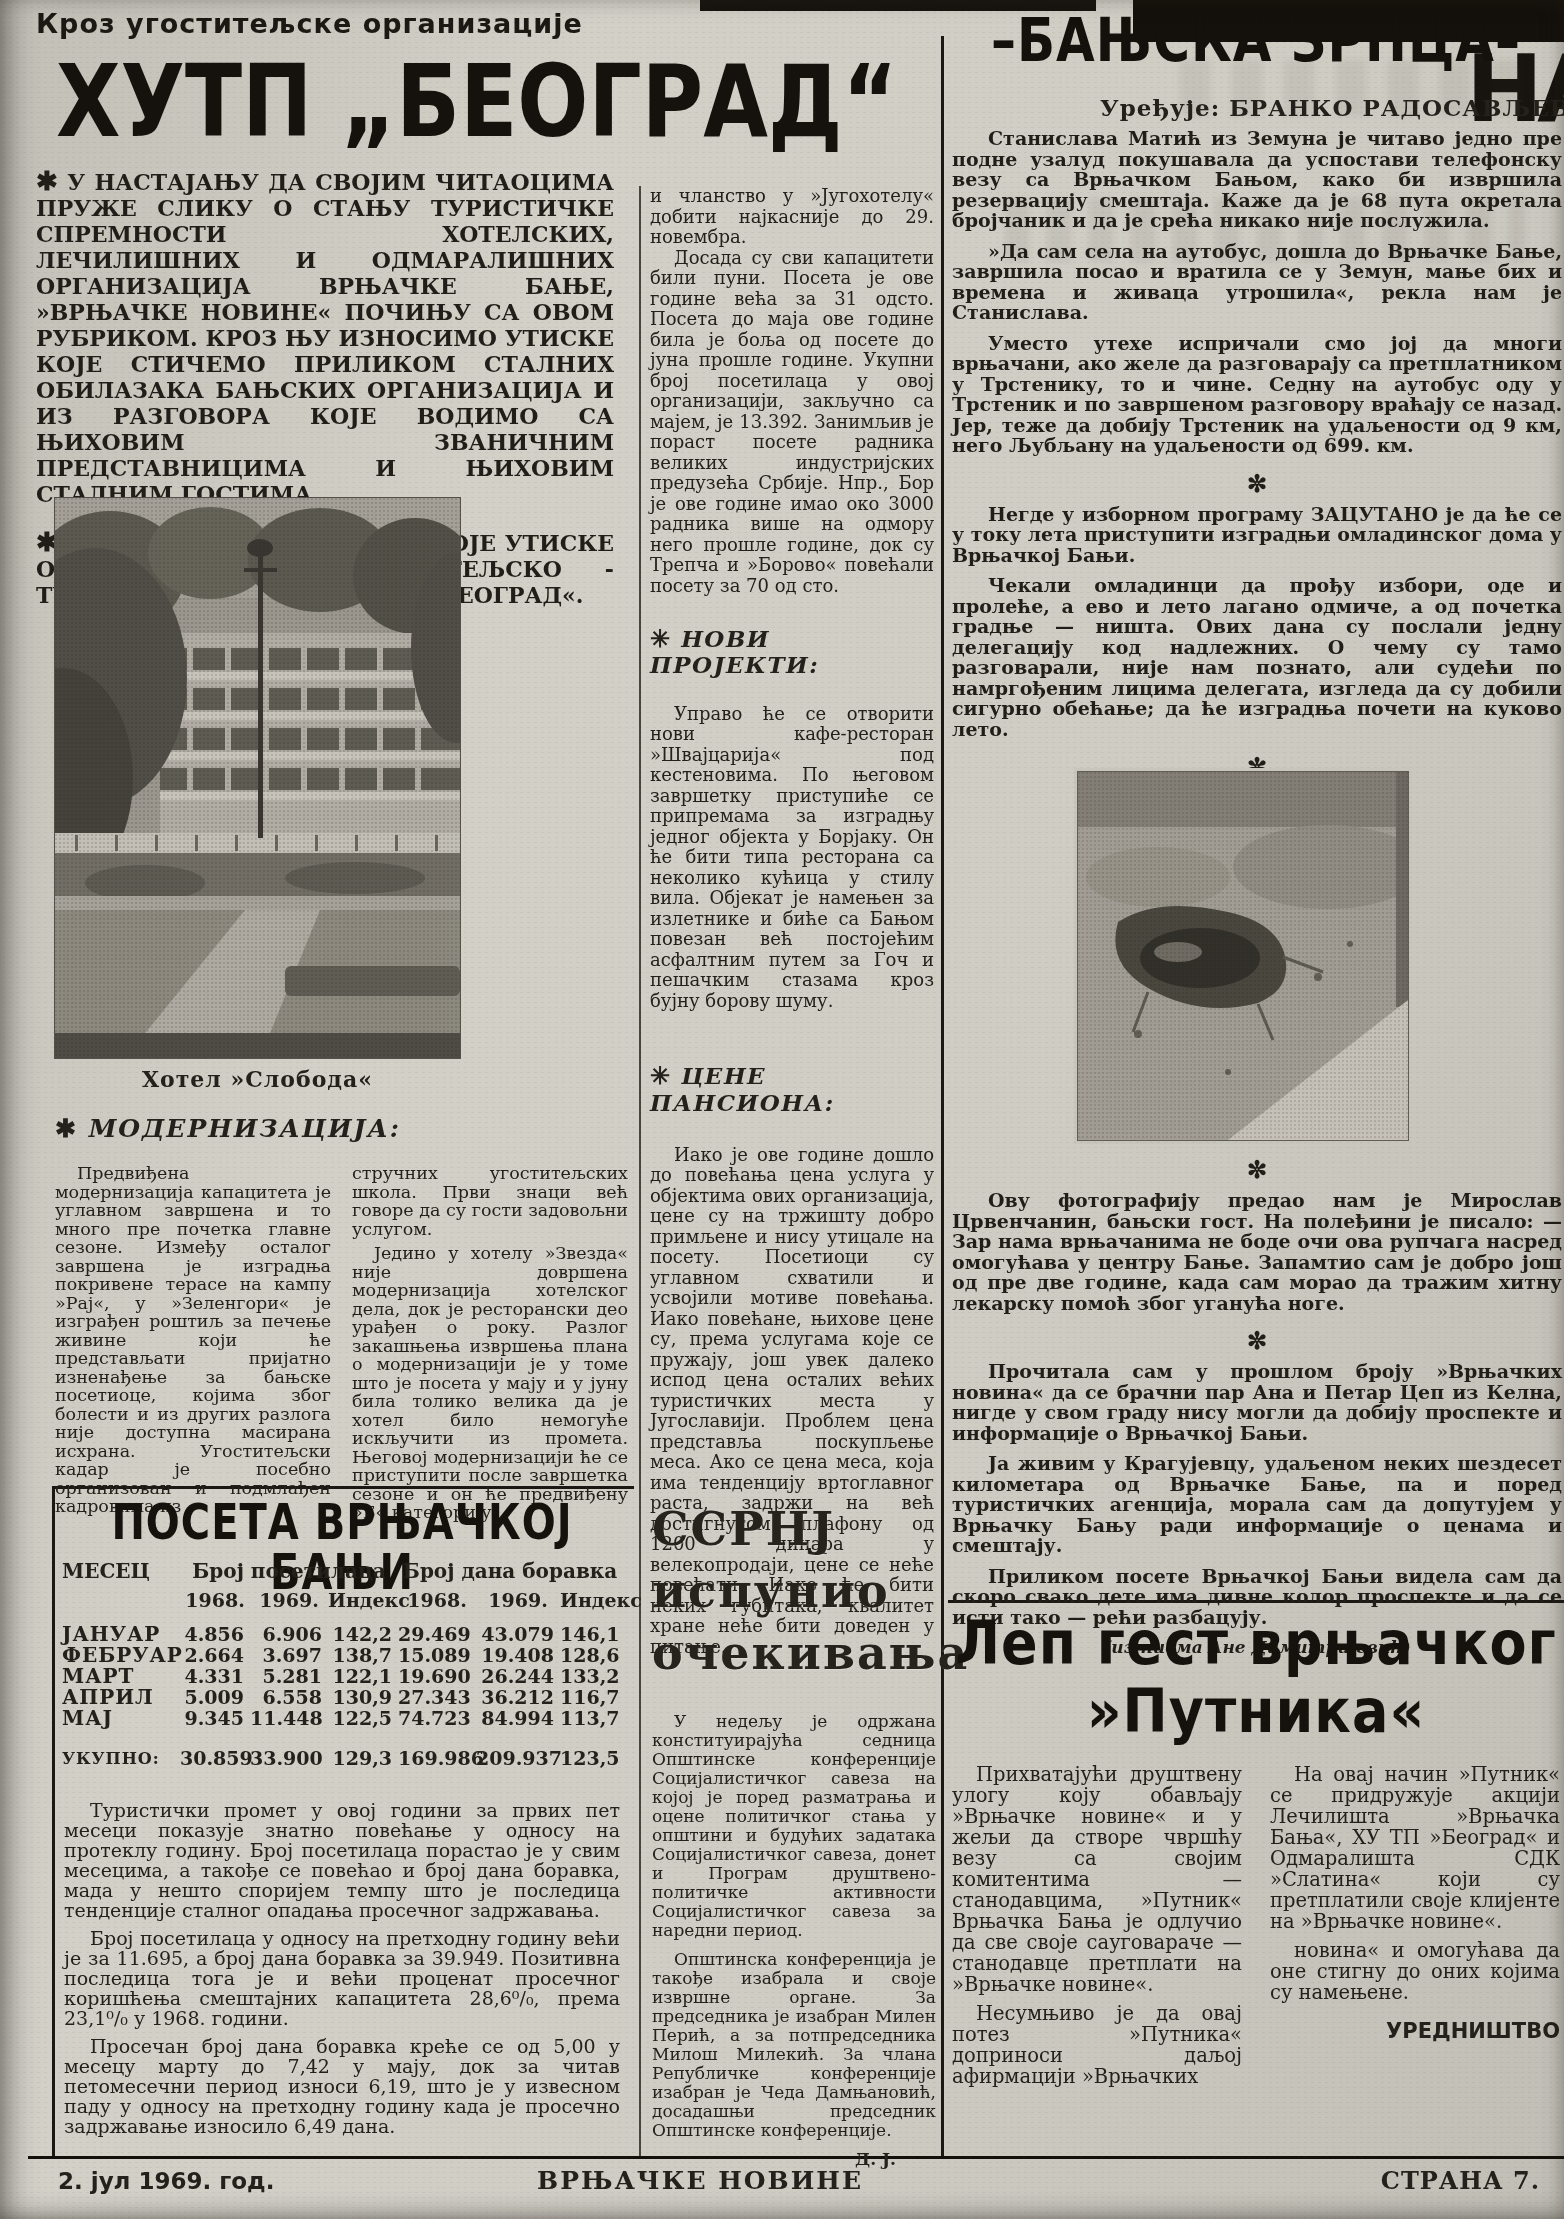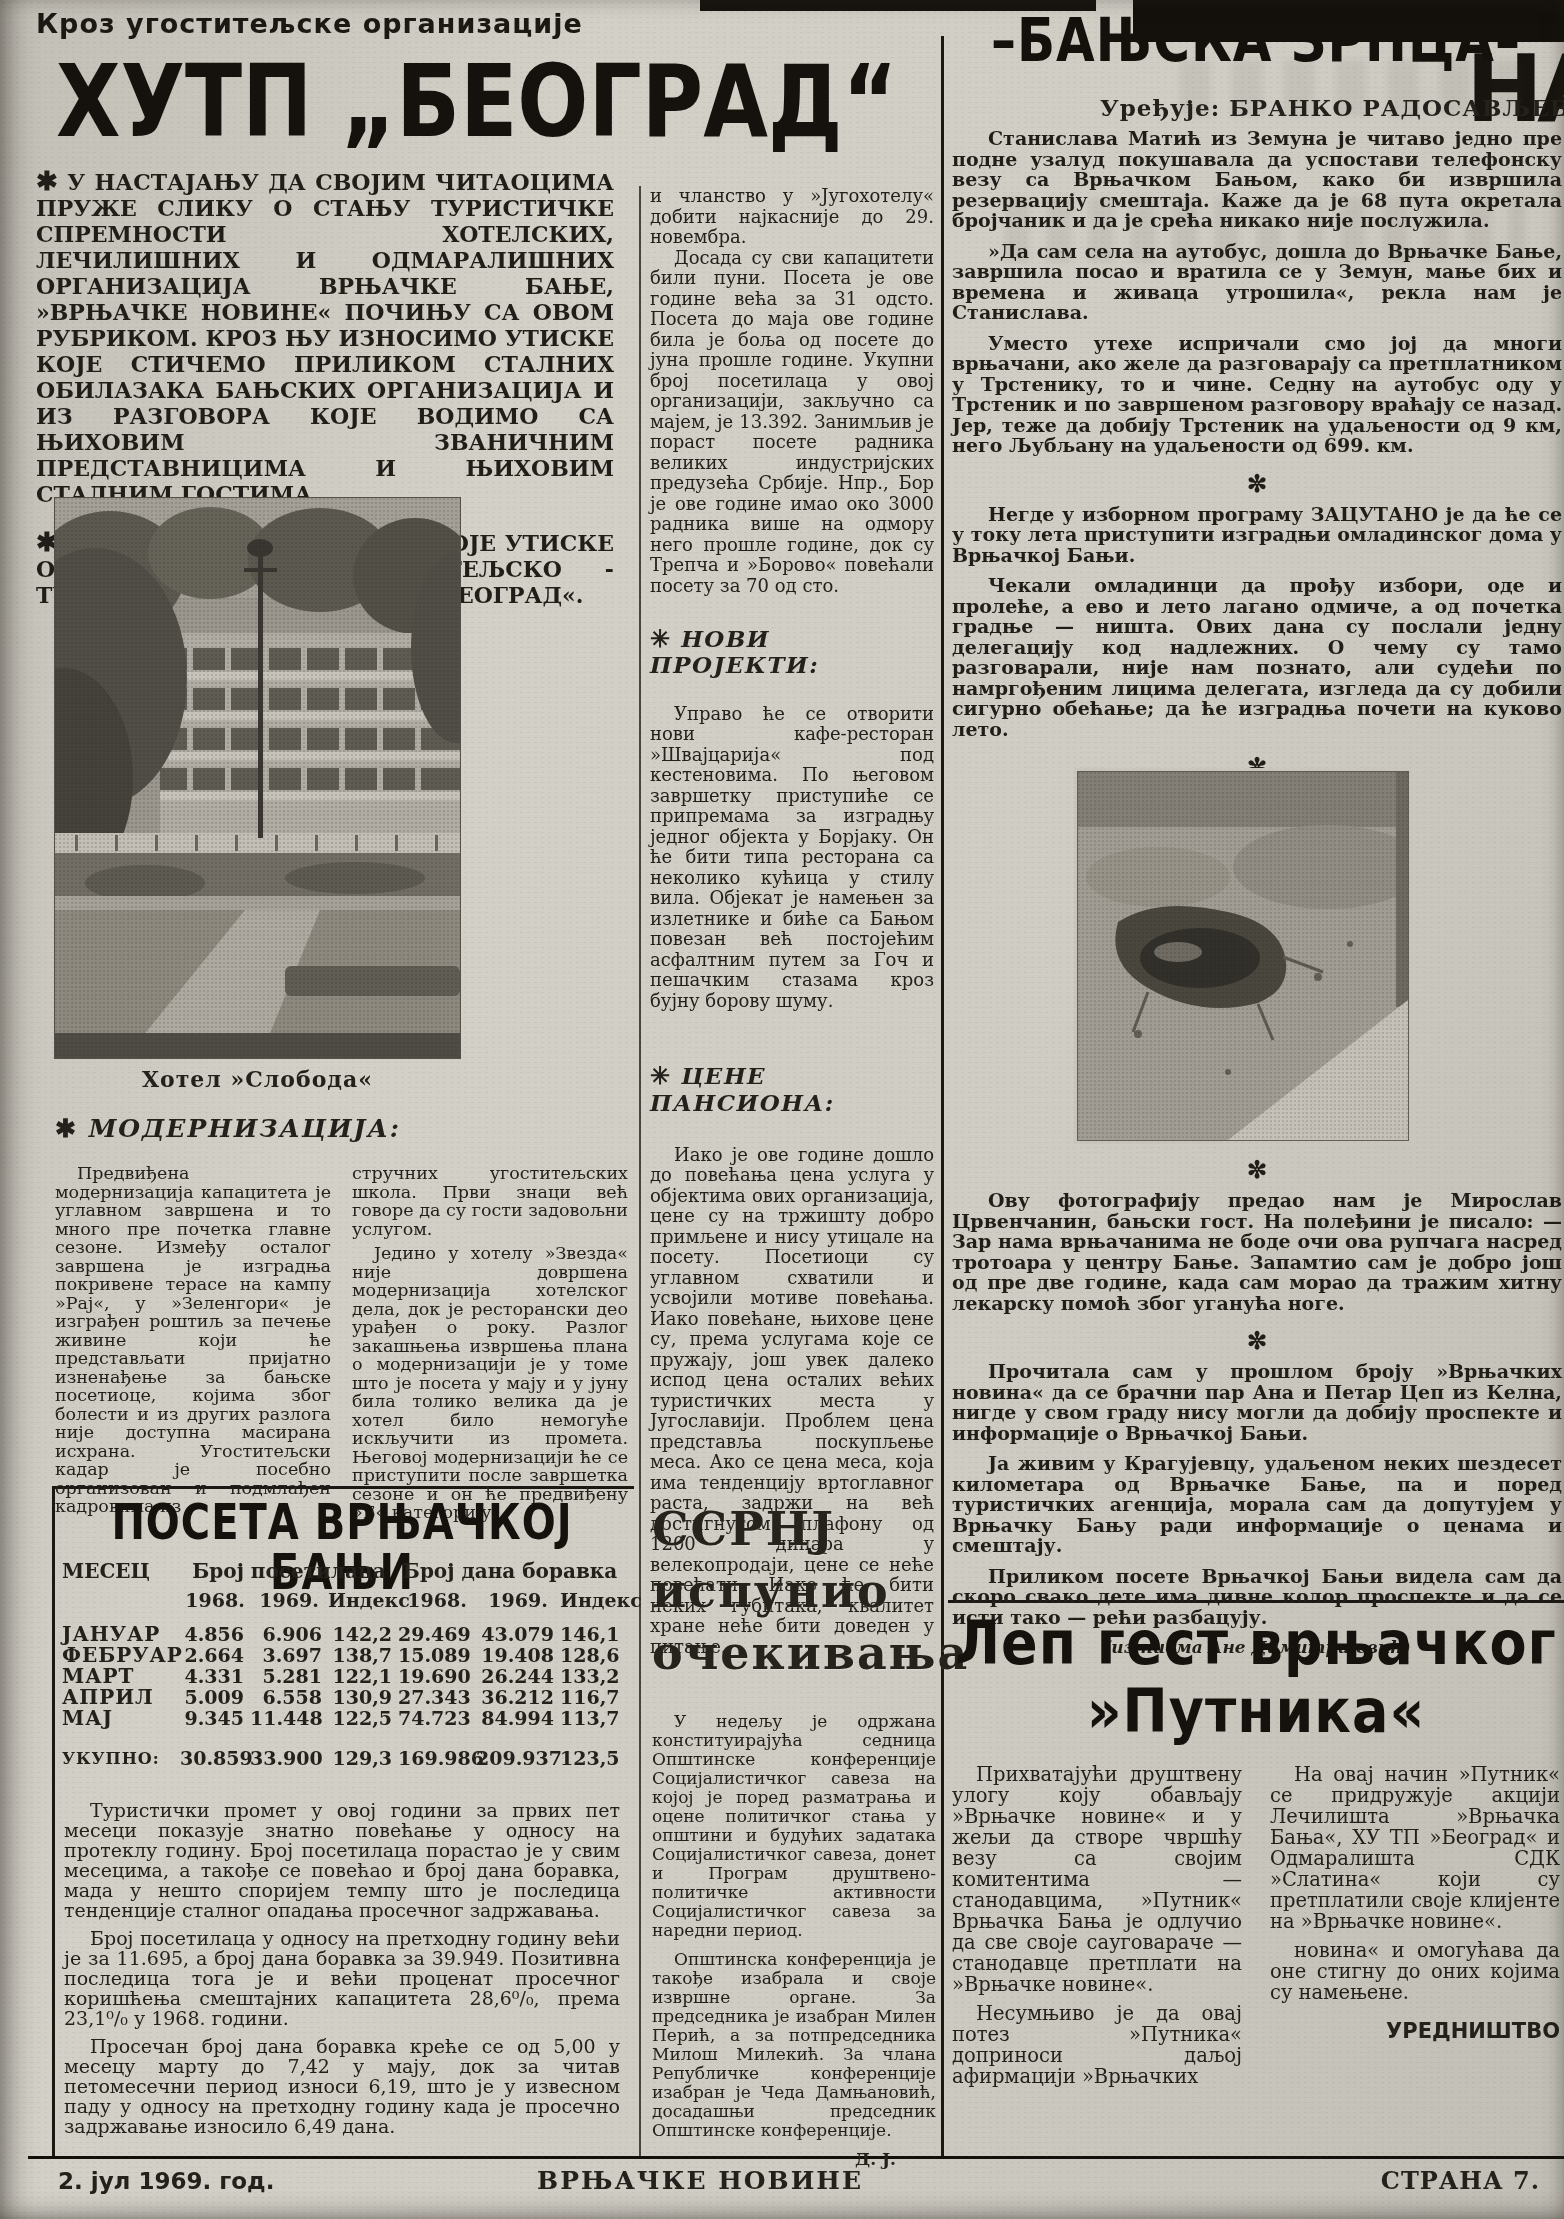--- a/index.html
+++ b/index.html
@@ -323,21 +323,21 @@
       <circle cx="240" cy="205" r="4" fill="#615e56"></circle>
       <circle cx="272" cy="172" r="3" fill="#615e56"></circle>
       <circle cx="60" cy="262" r="4" fill="#615e56"></circle>
       <circle cx="150" cy="300" r="3" fill="#615e56"></circle>
       <rect width="330" height="368" fill="url(#ht2)"></rect>
     </svg>
   </div>
 
   <div class="abs rbody rblock2">
     <p class="sdiv">✼</p>
-    <p>Ову фотографију предао нам је Мирослав Црвенчанин, бањски гост. На полеђини је писало: — Зар нама врњачанима не боде очи ова рупчага насред тротоара у центру Бање. Запамтио сам је добро још од пре две године, када сам морао да тражим хитну лекарску помоћ због уганућа ноге.</p>
+    <p>Ову фотографију предао нам је Мирослав Црвенчанин, бањски гост. На полеђини је писало: — Зар нама врњачанима не боде очи ова рупчага насред омогућава у центру Бање. Запамтио сам је добро још од пре две године, када сам морао да тражим хитну лекарску помоћ због уганућа ноге.</p>
     <p class="sdiv">✼</p>
     <p>Прочитала сам у прошлом броју »Врњачких новина« да се брачни пар Ана и Петар Цеп из Келна, нигде у свом граду нису могли да добију проспекте и информације о Врњачкој Бањи.</p>
     <p>Ја живим у Крагујевцу, удаљеном неких шездесет километара од Врњачке Бање, па и поред туристичких агенција, морала сам да допутујем у Врњачку Бању ради информације о ценама и смештају.</p>
     <p>Приликом посете Врњачкој Бањи видела сам да скоро свако дете има дивне колор проспекте и да се исти тако — рећи разбацују.</p>
     <p class="lsig">(из писма Ане Димитријевић)</p>
   </div>
 
   <div class="abs putnik-h ph1">Леп гест врњачког</div>
   <div class="abs putnik-h ph2">»Путника«</div>
   <div class="abs pcol pcol1">

